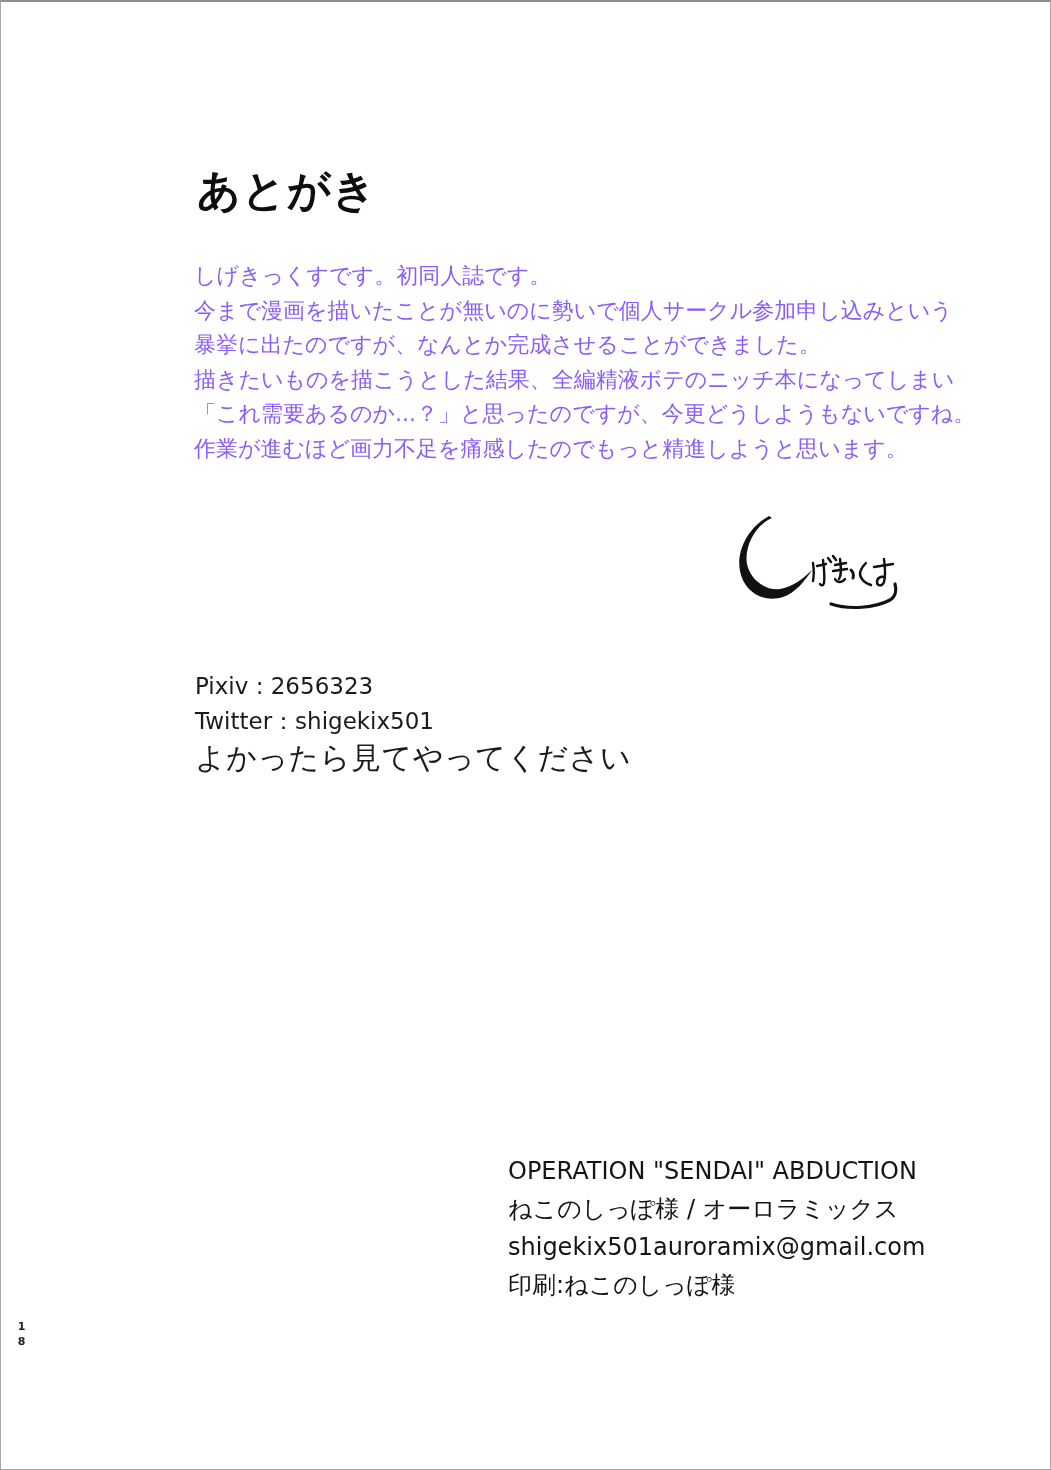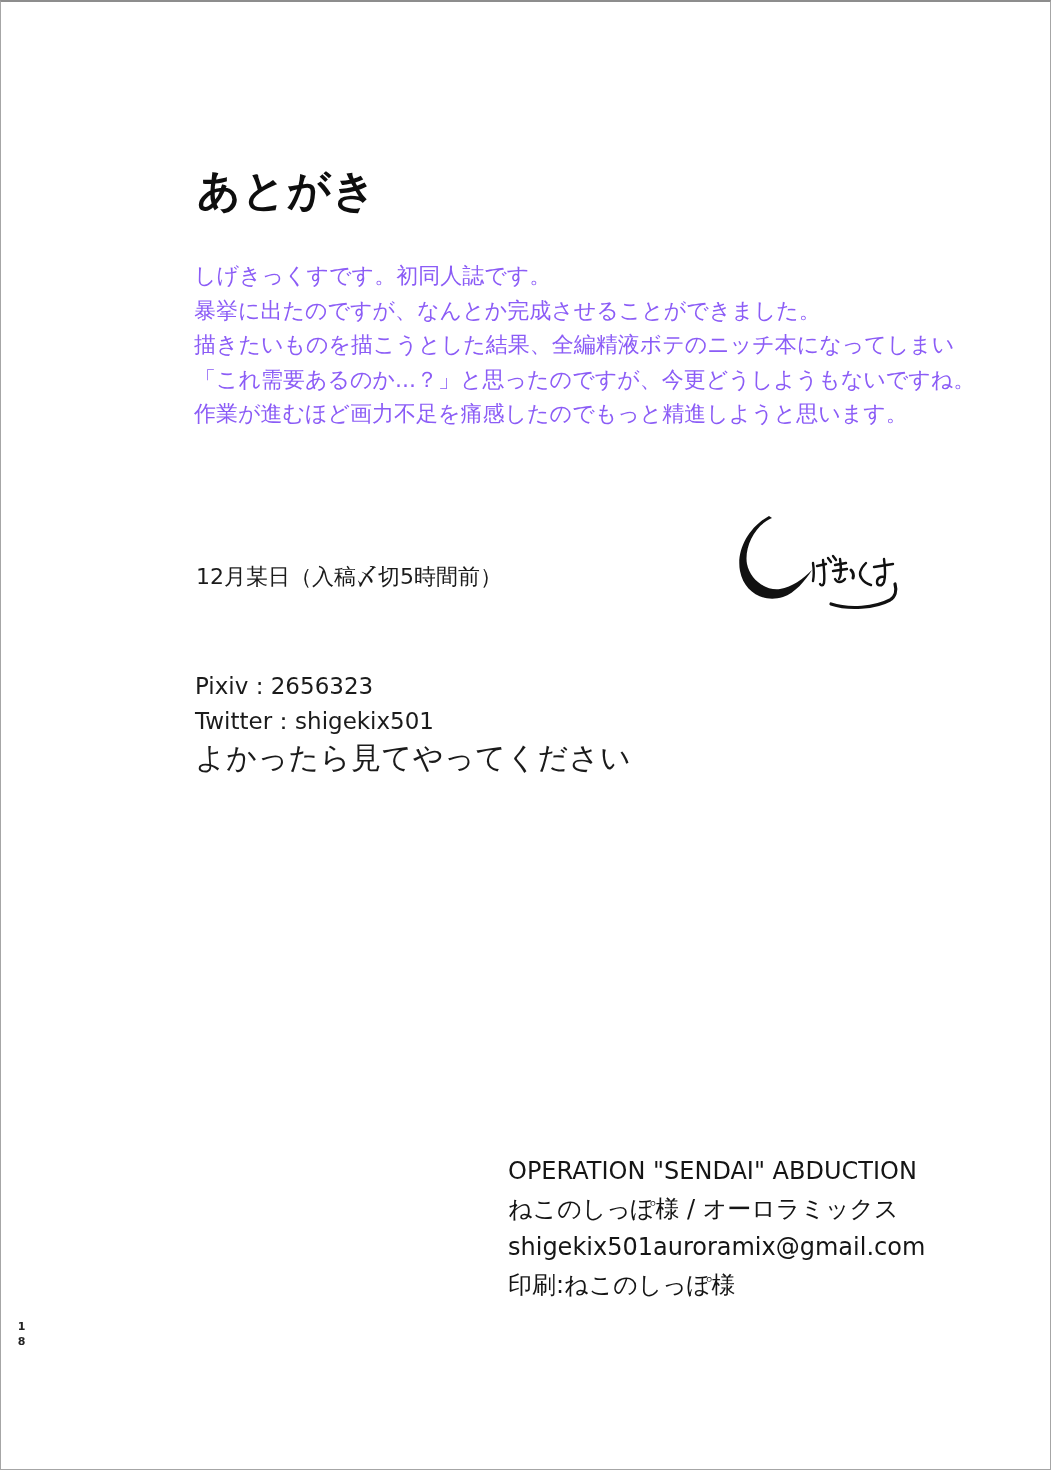--- a/index.html
+++ b/index.html
@@ -101,20 +101,21 @@
 </style>
 </head>
 <body>
 
 <div class="page">
 
   <h1 class="title">あとがき</h1>
 
   <div class="body-text">
     <div class="line">しげきっくすです。初同人誌です。</div>
+    <div class="line">今まで漫画を描いたことが無いのに勢いで個人サークル参加申し込みという</div>
     <div class="line">暴挙に出たのですが、なんとか完成させることができました。</div>
     <div class="line">描きたいものを描こうとした結果、全編精液ボテのニッチ本になってしまい</div>
     <div class="line">「これ需要あるのか...？」と思ったのですが、今更どうしようもないですね。</div>
     <div class="line">作業が進むほど画力不足を痛感したのでもっと精進しようと思います。</div>
   </div>
 
   <div class="signature" aria-label="しげきっくす">
     <svg viewBox="0 0 204 124" xmlns="http://www.w3.org/2000/svg">
 
       <path d="M40 8 C 20 19, 7 42, 11 63 C 15 84, 34 95, 54 89 C 66 85, 76 73, 83 62
@@ -137,21 +138,20 @@
         <path d="M137 55 C 131 61, 129 66, 133 71 C 135 74, 139 76, 142 77"></path>
 
         <path d="M145 59 L 164 56"></path>
         <path d="M155 51 C 156 59, 157 68, 155 74 C 153 79, 148 78, 148 74 C 148 70, 152 68, 155 69"></path>
 
         <path d="M102 96 C 120 102, 146 100, 161 92 C 166 89, 168 83, 166 76" stroke-width="3.2"></path>
       </g>
     </svg>
   </div>
 
-  <div class="date-note">12月某日（入稿〆切5時間前）</div>
 
   <div class="contact">
     <div class="line">Pixiv : 2656323</div>
     <div class="line">Twitter：shigekix501</div>
     <div class="line jp">よかったら見てやってください</div>
   </div>
 
   <div class="colophon">
     <div class="line">OPERATION "SENDAI" ABDUCTION</div>
     <div class="line">ねこのしっぽ様 / オーロラミックス</div>

